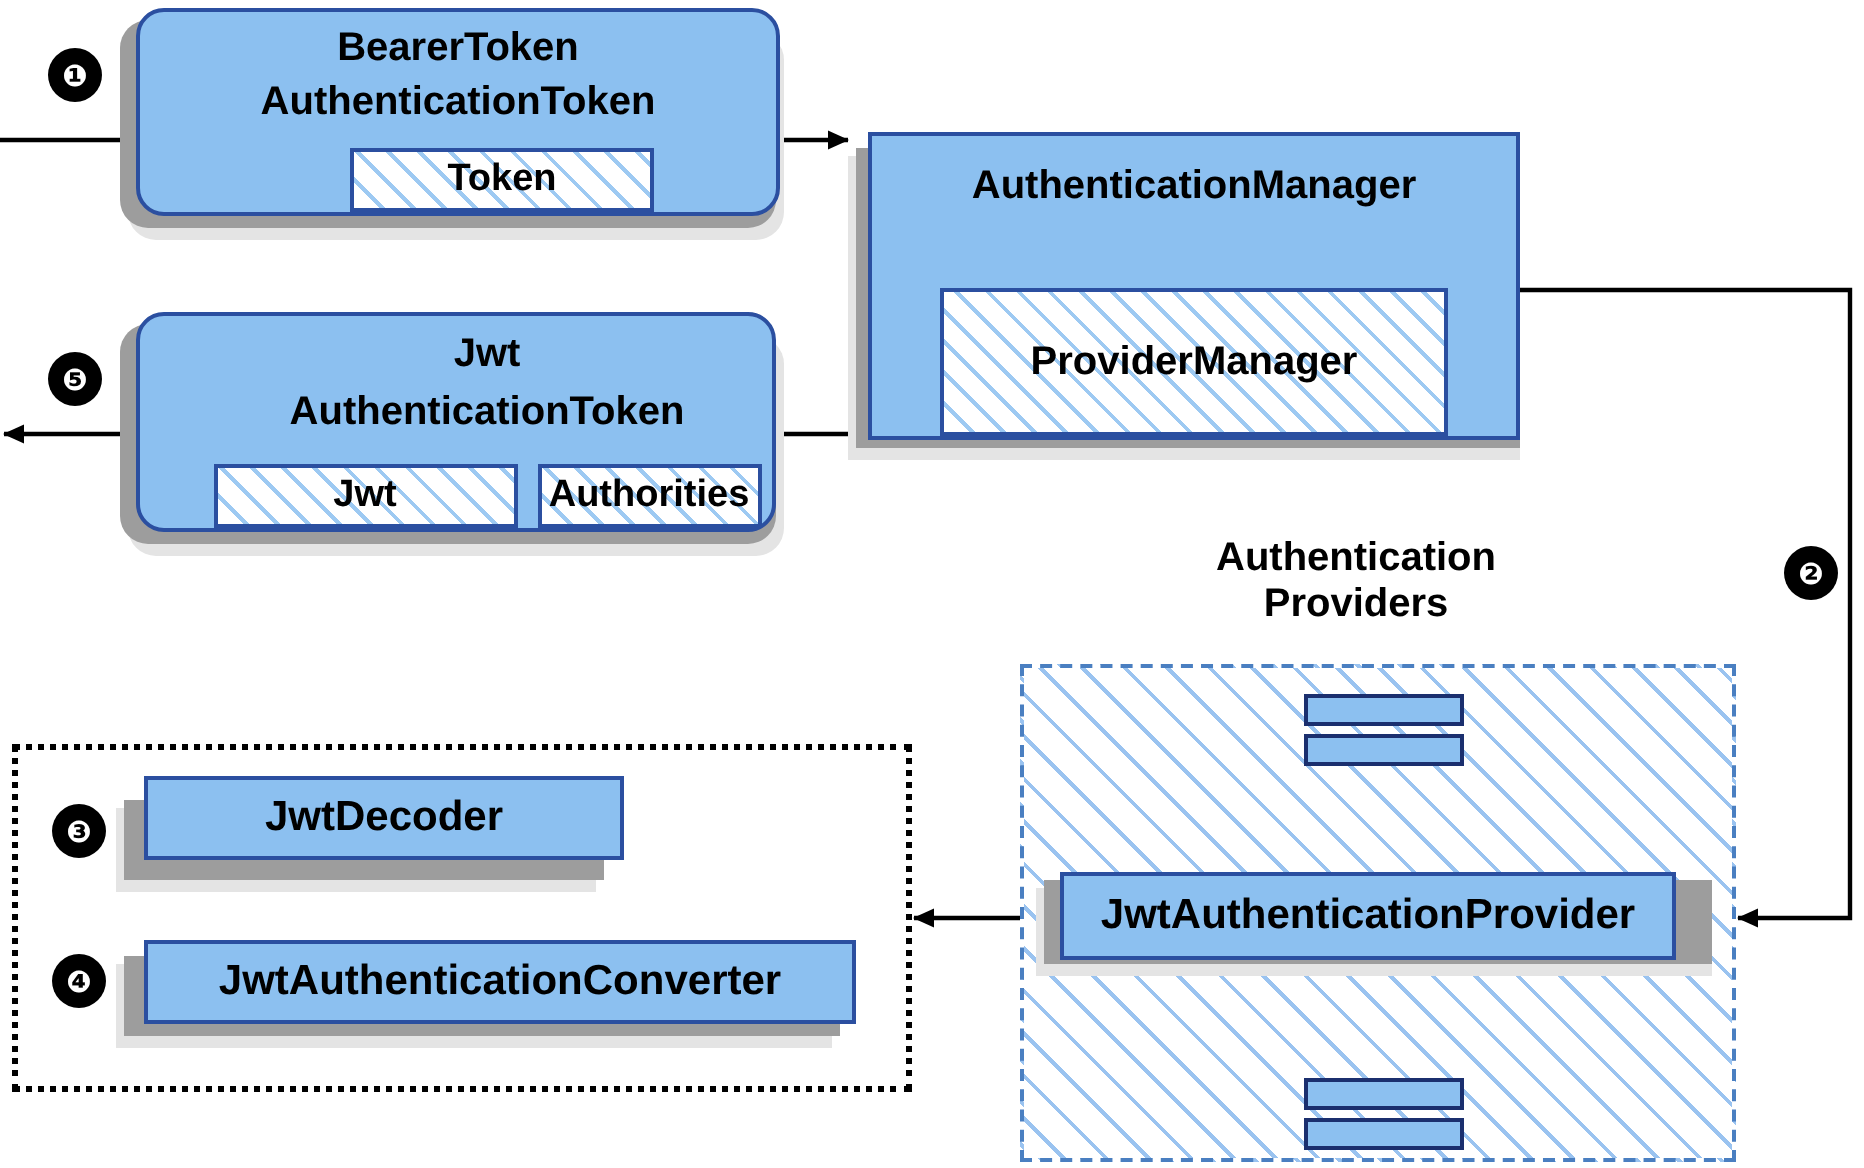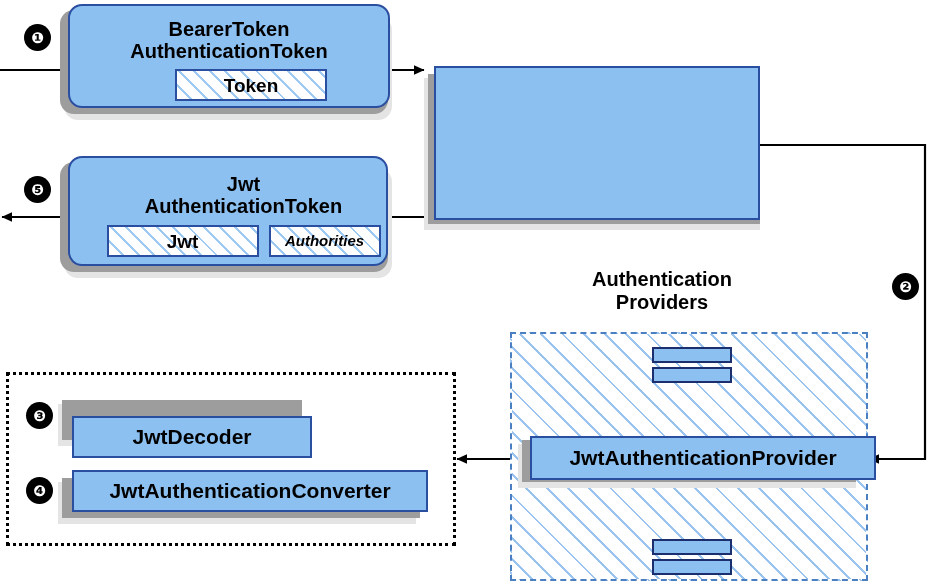--- a/index.html
+++ b/index.html
@@ -3,21 +3,21 @@
 <meta charset="utf-8">
 <style>
   html,body{margin:0;padding:0;background:#ffffff;}
   body{font-family:"Liberation Sans","DejaVu Sans",sans-serif;}
   #stage{position:relative;width:932px;height:584px;background:#ffffff;overflow:hidden;}
 
   svg.layer{position:absolute;left:0;top:0;width:932px;height:584px;pointer-events:none;}
 
   
   .node{position:absolute;box-sizing:border-box;display:flex;flex-direction:column;
-        align-items:center;justify-content:center;
+        align-items:center;justify-content:space-between;
         background:#8CC0F0;border:2px solid #2B4FA0;color:#000;
         font-weight:bold;text-align:center;line-height:1.12;}
   .node.round{border-radius:14px;}
   .shadow{position:absolute;box-sizing:border-box;}
   .shadow.s1{background:#9d9d9d;}
   .shadow.s2{background:#e4e4e4;}
   .shadow.round{border-radius:14px;}
 
   
   .slot{position:relative;box-sizing:border-box;border:2px solid #2B4FA0;
@@ -112,54 +112,56 @@
   </div>
   <div class="badge" style="left:25px;top:25px;">❶</div>
 
   <div class="shadow round s2" style="left:64px;top:168px;width:328px;height:110px;"></div>
   <div class="shadow round s1" style="left:60px;top:162px;width:328px;height:110px;"></div>
   <div class="node round" style="left:68px;top:156px;width:320px;height:110px;padding-top:8px;font-size:20px;padding-left:31px;">
     <div class="title">Jwt</div>
     <div class="title">AuthenticationToken</div>
     <div style="display:flex;gap:10px;margin-top:8px;">
       <div class="slot" style="width:152px;height:32px;font-size:19px;">Jwt</div>
-      <div class="slot" style="width:112px;height:32px;font-size:15px;font-style:italic;">Authorities</div>
+      <div class="slot" style="width:112px;height:32px;font-size:19px;">Authorities</div>
     </div>
   </div>
   <div class="badge" style="left:25px;top:177px;">❺</div>
 
   <div class="shadow s2" style="left:424px;top:78px;width:336px;height:152px;"></div>
   <div class="shadow s1" style="left:428px;top:74px;width:332px;height:150px;"></div>
   <div class="node" style="left:434px;top:66px;width:326px;height:154px;padding-top:14px;font-size:20px;">
+    <div class="title">AuthenticationManager</div>
+    <div class="slot" style="width:254px;height:74px;margin-top:12px;font-size:20px;">ProviderManager</div>
   </div>
   <div class="badge" style="left:893px;top:274px;">❷</div>
 
-  <div class="grouplabel" style="left:550px;top:268px;width:224px;font-size:20px;">
+  <div class="grouplabel" style="left:566px;top:268px;width:224px;font-size:20px;">
     <div>Authentication</div>
     <div>Providers</div>
   </div>
 
   <div class="dashed-hatch" style="left:510px;top:332px;width:358px;height:249px;"></div>
 
   <div class="bar" style="left:652px;top:347px;width:80px;height:16px;"></div>
   <div class="bar" style="left:652px;top:367px;width:80px;height:16px;"></div>
   <div class="bar" style="left:652px;top:539px;width:80px;height:16px;"></div>
   <div class="bar" style="left:652px;top:559px;width:80px;height:16px;"></div>
 
   <div class="shadow s2" style="left:518px;top:444px;width:338px;height:44px;"></div>
   <div class="shadow s1" style="left:522px;top:440px;width:334px;height:42px;"></div>
-  <div class="node" style="left:530px;top:436px;width:346px;height:44px;font-size:21px;">
+  <div class="node" style="left:530px;top:436px;width:308px;height:44px;font-size:21px;">
     <div class="title" style="line-height:40px;">JwtAuthenticationProvider</div>
   </div>
 
   <div class="dotted-box" style="left:6px;top:372px;width:450px;height:174px;"></div>
 
   <div class="shadow s2" style="left:58px;top:404px;width:240px;height:42px;"></div>
   <div class="shadow s1" style="left:62px;top:400px;width:240px;height:40px;"></div>
-  <div class="node" style="left:72px;top:416px;width:240px;height:42px;justify-content:center;font-size:21px;">
+  <div class="node" style="left:72px;top:388px;width:240px;height:42px;justify-content:center;font-size:21px;">
     <div class="title" style="line-height:38px;">JwtDecoder</div>
   </div>
   <div class="badge" style="left:27px;top:403px;">❸</div>
 
   <div class="shadow s2" style="left:58px;top:482px;width:358px;height:42px;"></div>
   <div class="shadow s1" style="left:62px;top:478px;width:358px;height:40px;"></div>
   <div class="node" style="left:72px;top:470px;width:356px;height:42px;justify-content:center;font-size:21px;">
     <div class="title" style="line-height:38px;border-radius:13px;">JwtAuthenticationConverter</div>
   </div>
   <div class="badge" style="left:27px;top:478px;">❹</div>

